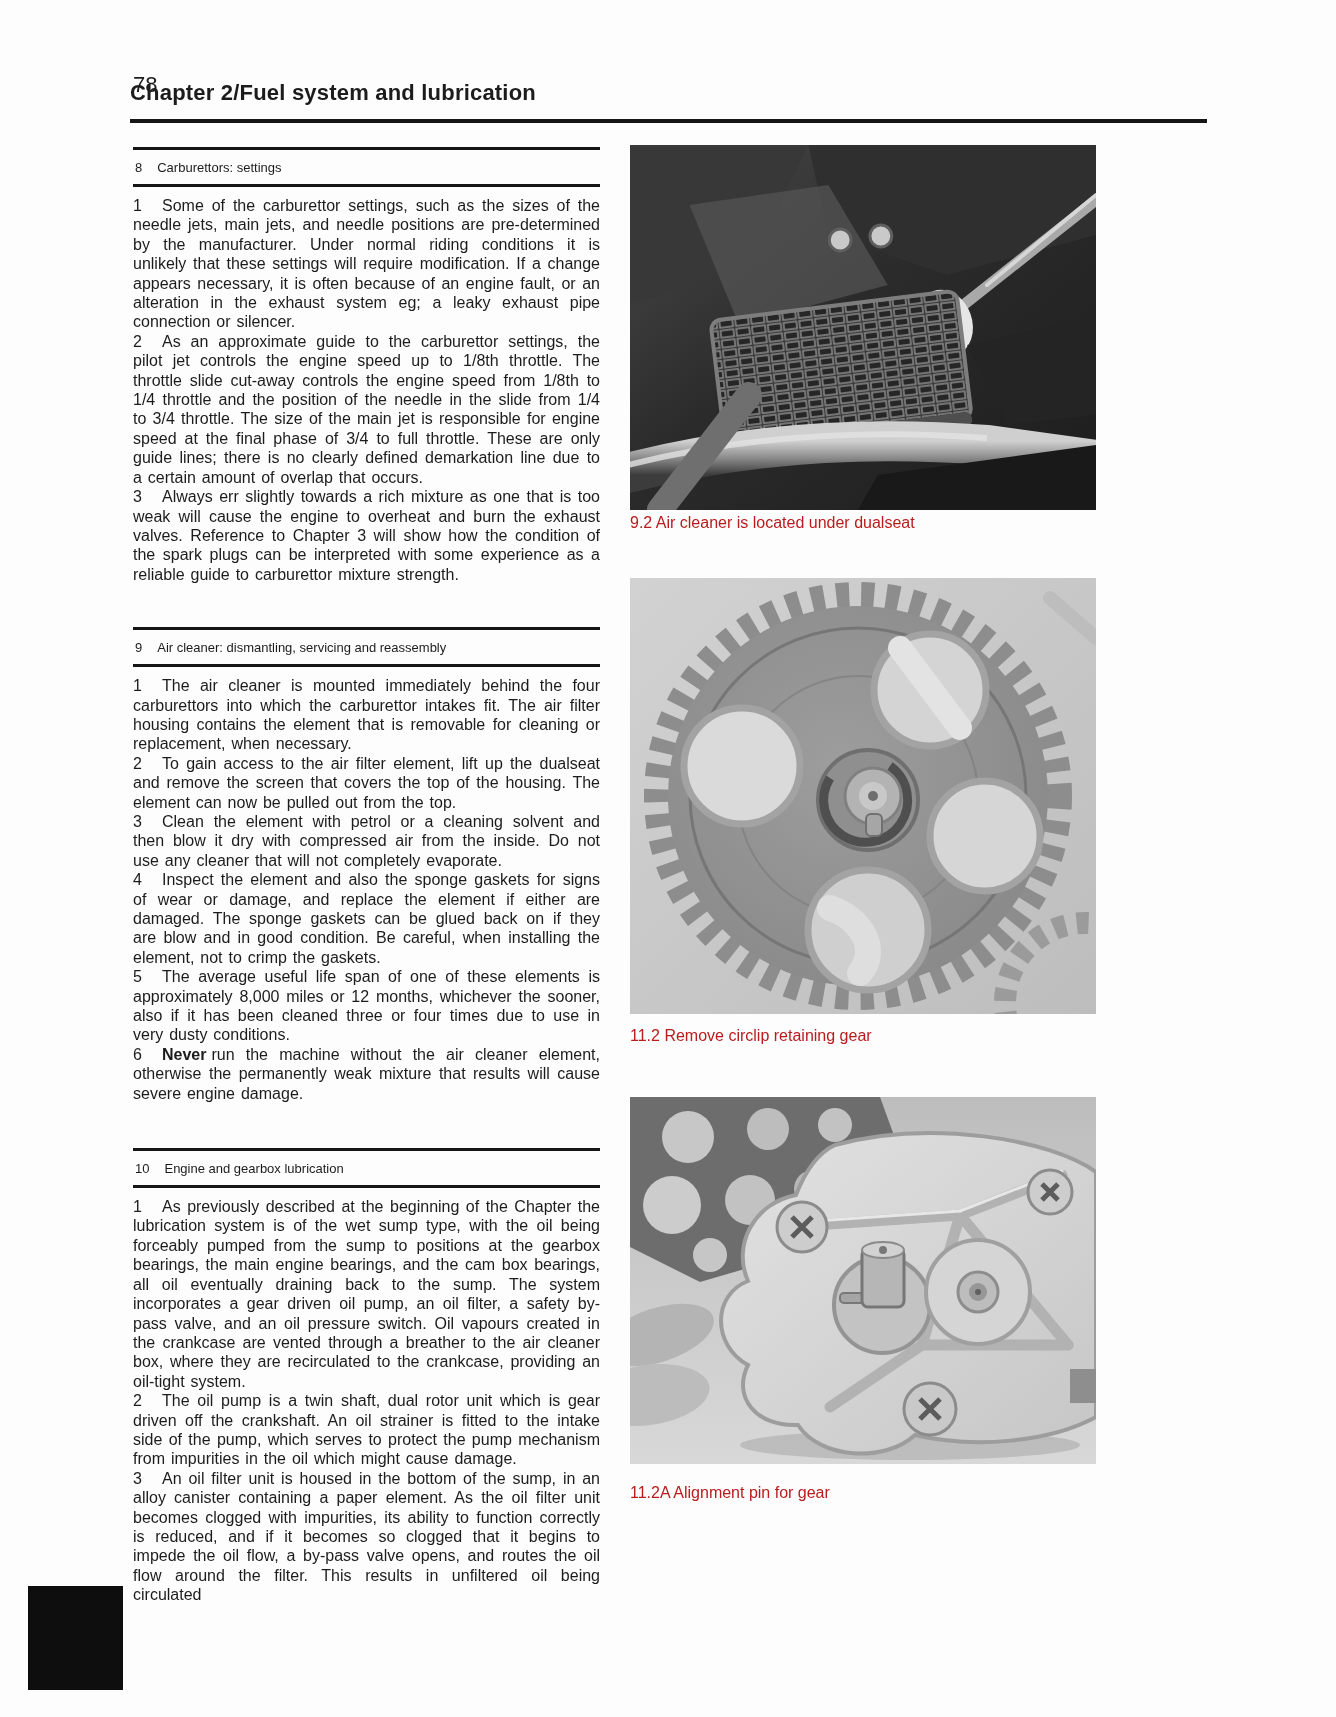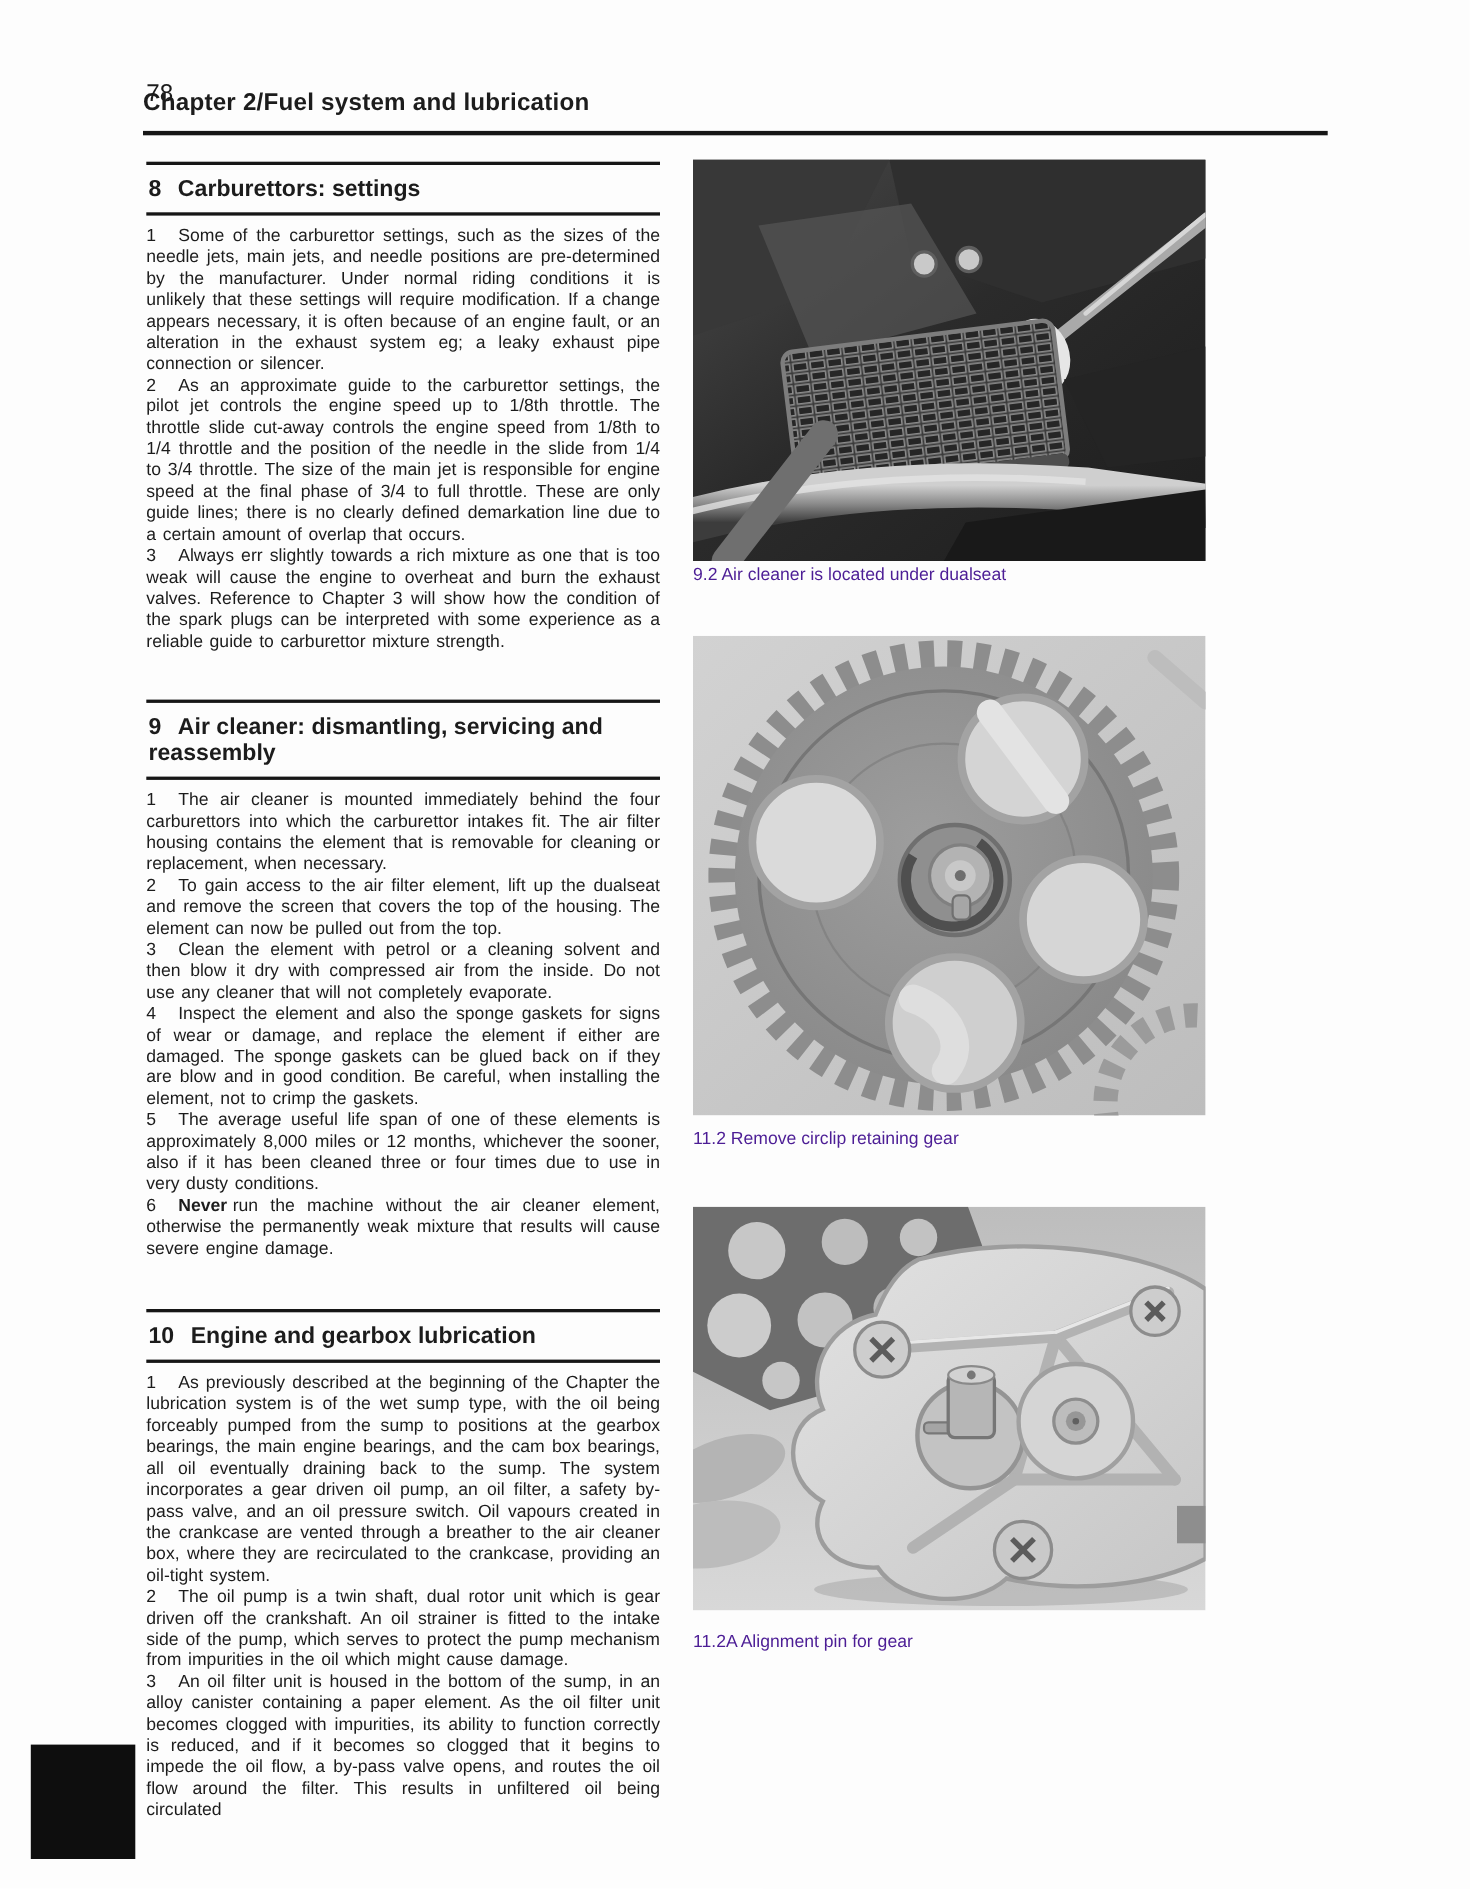--- a/index.html
+++ b/index.html
@@ -9,36 +9,36 @@
   }
   
   .page-number{position:absolute;left:133px;top:72px;font-size:22px;font-weight:400;}
   .chapter-title{position:absolute;left:130px;top:80px;width:965px;text-align:left;
     font-size:22px;font-weight:700;letter-spacing:.2px;}
   .header-rule{position:absolute;left:130px;top:119px;width:1077px;height:4px;background:#161616;}
   
   .col-left{position:absolute;left:133px;top:147px;width:467px;}
   .sec-head{
     border-top:3px solid #161616;border-bottom:3px solid #161616;
-    padding:10px 2px 9px 2px;font-size:21px;font-weight:700;
+    padding:10px 2px 9px 2px;font-size:13px;font-weight:400;
   }
   .sec-head .sec-num{margin-right:15px;}
   .sec-body{margin-top:9px;}
   .para{margin:0;font-size:16px;line-height:19.4px;text-align:justify;word-spacing:1.5px;}
   .para .pnum{display:inline-block;min-width:29px;}
   .para .lead{margin-right:5px;margin-top:36px;}
   .mt-s9{margin-top:43px;}
   .mt-s10{margin-top:45px;}
   
   .figure{position:absolute;left:630px;width:466px;}
   .fig1{top:145px;height:365px;}
   .fig2{top:578px;height:436px;}
   .fig3{top:1097px;height:367px;}
   .figure svg{display:block;width:100%;height:100%;}
-  .caption{position:absolute;left:630px;font-size:16px;color:#4c1d95;}
+  .caption{position:absolute;left:630px;font-size:16px;color:#b91c1c;}
   .cap1{top:514px;}
   .cap2{top:1027px;}
   .cap3{top:1484px;}
   
   .corner-square{position:absolute;left:28px;top:1586px;width:95px;height:104px;background:#0e0e0e;}
 </style>
 </head>
 <body>
 
 <div class="page">

